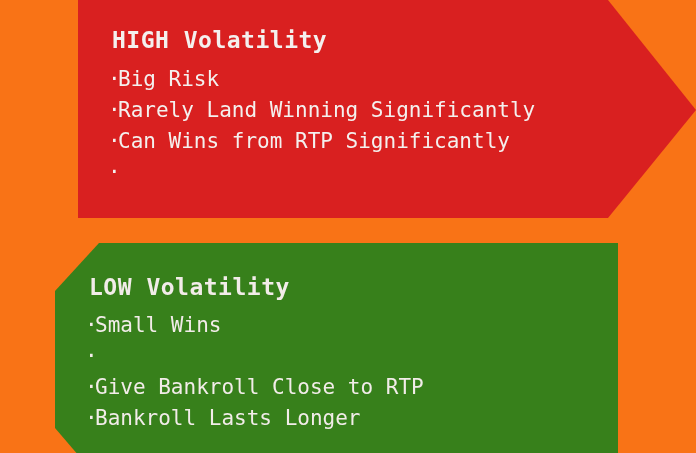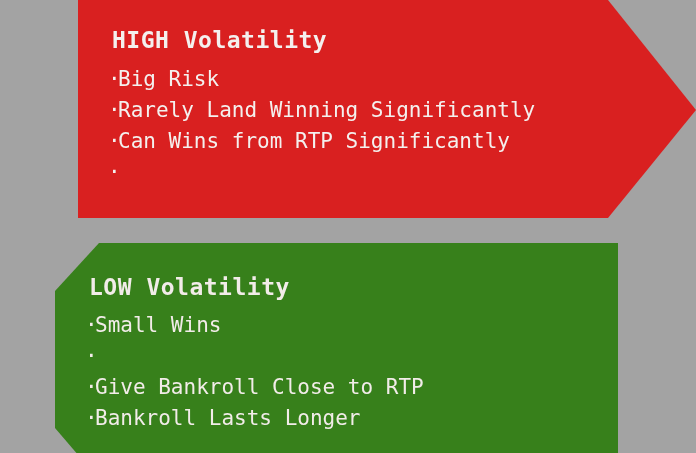--- a/index.html
+++ b/index.html
@@ -8,21 +8,21 @@
     padding: 0;
     background: #000000;
   }
   body {
     font-family: "DejaVu Sans Mono", "Liberation Mono", monospace;
   }
   #stage {
     position: relative;
     width: 696px;
     height: 453px;
-    background: #a3a3a3;
+    background: #f97316;
     overflow: hidden;
   }
 
   
   .banner {
     position: absolute;
     box-sizing: border-box;
   }
 
   .banner-high {

